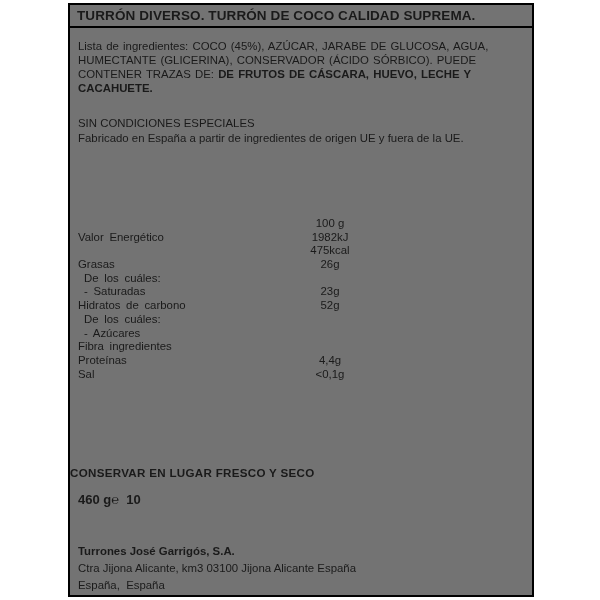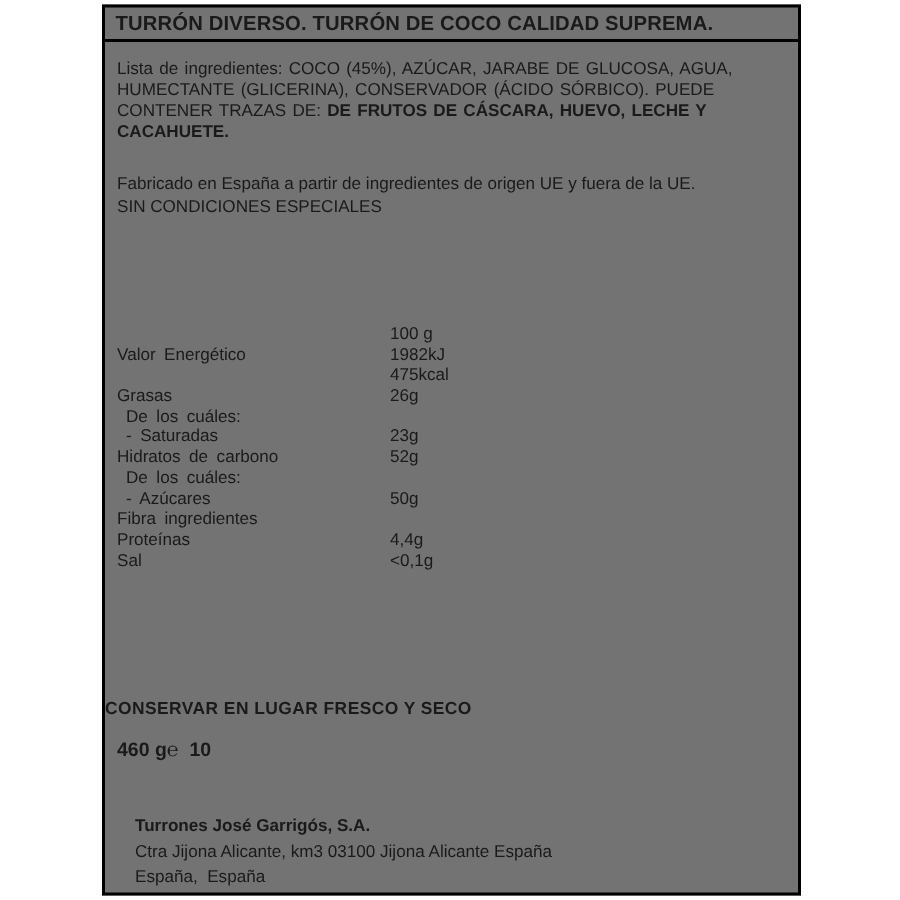--- a/index.html
+++ b/index.html
@@ -64,58 +64,59 @@
   .nlabel {
     position: absolute;
     left: 8px;
     word-spacing: 2.5px;
     white-space: nowrap;
   }
   .nrow.ind .nlabel { left: 14px; }
   .nvalue {
     position: absolute;
     left: 190px; width: 140px;
+    text-align: center;
     white-space: nowrap;
   }
   .storage {
     position: absolute;
     left: 0; top: 461px;
     padding-left: 0;
     font-size: 11.6px;
     letter-spacing: 0.3px;
     font-weight: bold;
   }
   .net-weight {
     position: absolute;
     left: 0; top: 487px;
     padding-left: 8px;
     font-size: 13px;
     font-weight: bold;
   }
   .manufacturer {
     position: absolute;
-    left: 12px; top: 538px;
+    left: 0; top: 538px;
     padding-left: 8px;
     font-size: 11.4px;
     line-height: 16.8px;
   }
   .manufacturer .mname { font-weight: bold; }
 </style>
 </head>
 <body>
 
 <div class="label-box">
 
   <div class="title-bar" data-bind="title">TURRÓN DIVERSO. TURRÓN DE COCO CALIDAD SUPREMA.</div>
 
   <div class="ingredients"><span data-bind="ingredients.regular">Lista de ingredientes: COCO (45%), AZÚCAR, JARABE DE GLUCOSA, AGUA, HUMECTANTE (GLICERINA), CONSERVADOR (ÁCIDO SÓRBICO). PUEDE CONTENER TRAZAS DE: </span><span class="allergens" data-bind="ingredients.bold">DE FRUTOS DE CÁSCARA, HUEVO, LECHE Y CACAHUETE.</span></div>
 
   <div class="origin">
+    <div data-bind="origin.line2">SIN CONDICIONES ESPECIALES</div>
     <div data-bind="origin.line1">Fabricado en España a partir de ingredientes de origen UE y fuera de la UE.</div>
-    <div data-bind="origin.line2">SIN CONDICIONES ESPECIALES</div>
   </div>
 
   <div class="nutrition">
     <div class="nrow">
       <span class="nvalue" data-bind="nutrition.column_header">100 g</span>
     </div>
     <div class="nrow">
       <span class="nlabel" data-bind="nutrition.rows.0.label">Valor Energético</span>
       <span class="nvalue" data-bind="nutrition.rows.0.value">1982kJ</span>
     </div>
@@ -138,21 +139,20 @@
     <div class="nrow">
       <span class="nlabel" data-bind="nutrition.rows.5.label">Hidratos de carbono</span>
       <span class="nvalue" data-bind="nutrition.rows.5.value">52g</span>
     </div>
     <div class="nrow ind">
       <span class="nlabel" data-bind="nutrition.rows.6.label">De los cuáles:</span>
       <span class="nvalue" data-bind="nutrition.rows.6.value"></span>
     </div>
     <div class="nrow ind">
       <span class="nlabel" data-bind="nutrition.rows.7.label">- Azúcares</span>
-      <span class="nvalue" data-bind="nutrition.rows.7.value">50g</span>
     </div>
     <div class="nrow">
       <span class="nlabel" data-bind="nutrition.rows.8.label">Fibra ingredientes</span>
     </div>
     <div class="nrow">
       <span class="nlabel" data-bind="nutrition.rows.9.label">Proteínas</span>
       <span class="nvalue" data-bind="nutrition.rows.9.value">4,4g</span>
     </div>
     <div class="nrow">
       <span class="nlabel" data-bind="nutrition.rows.10.label">Sal</span>

